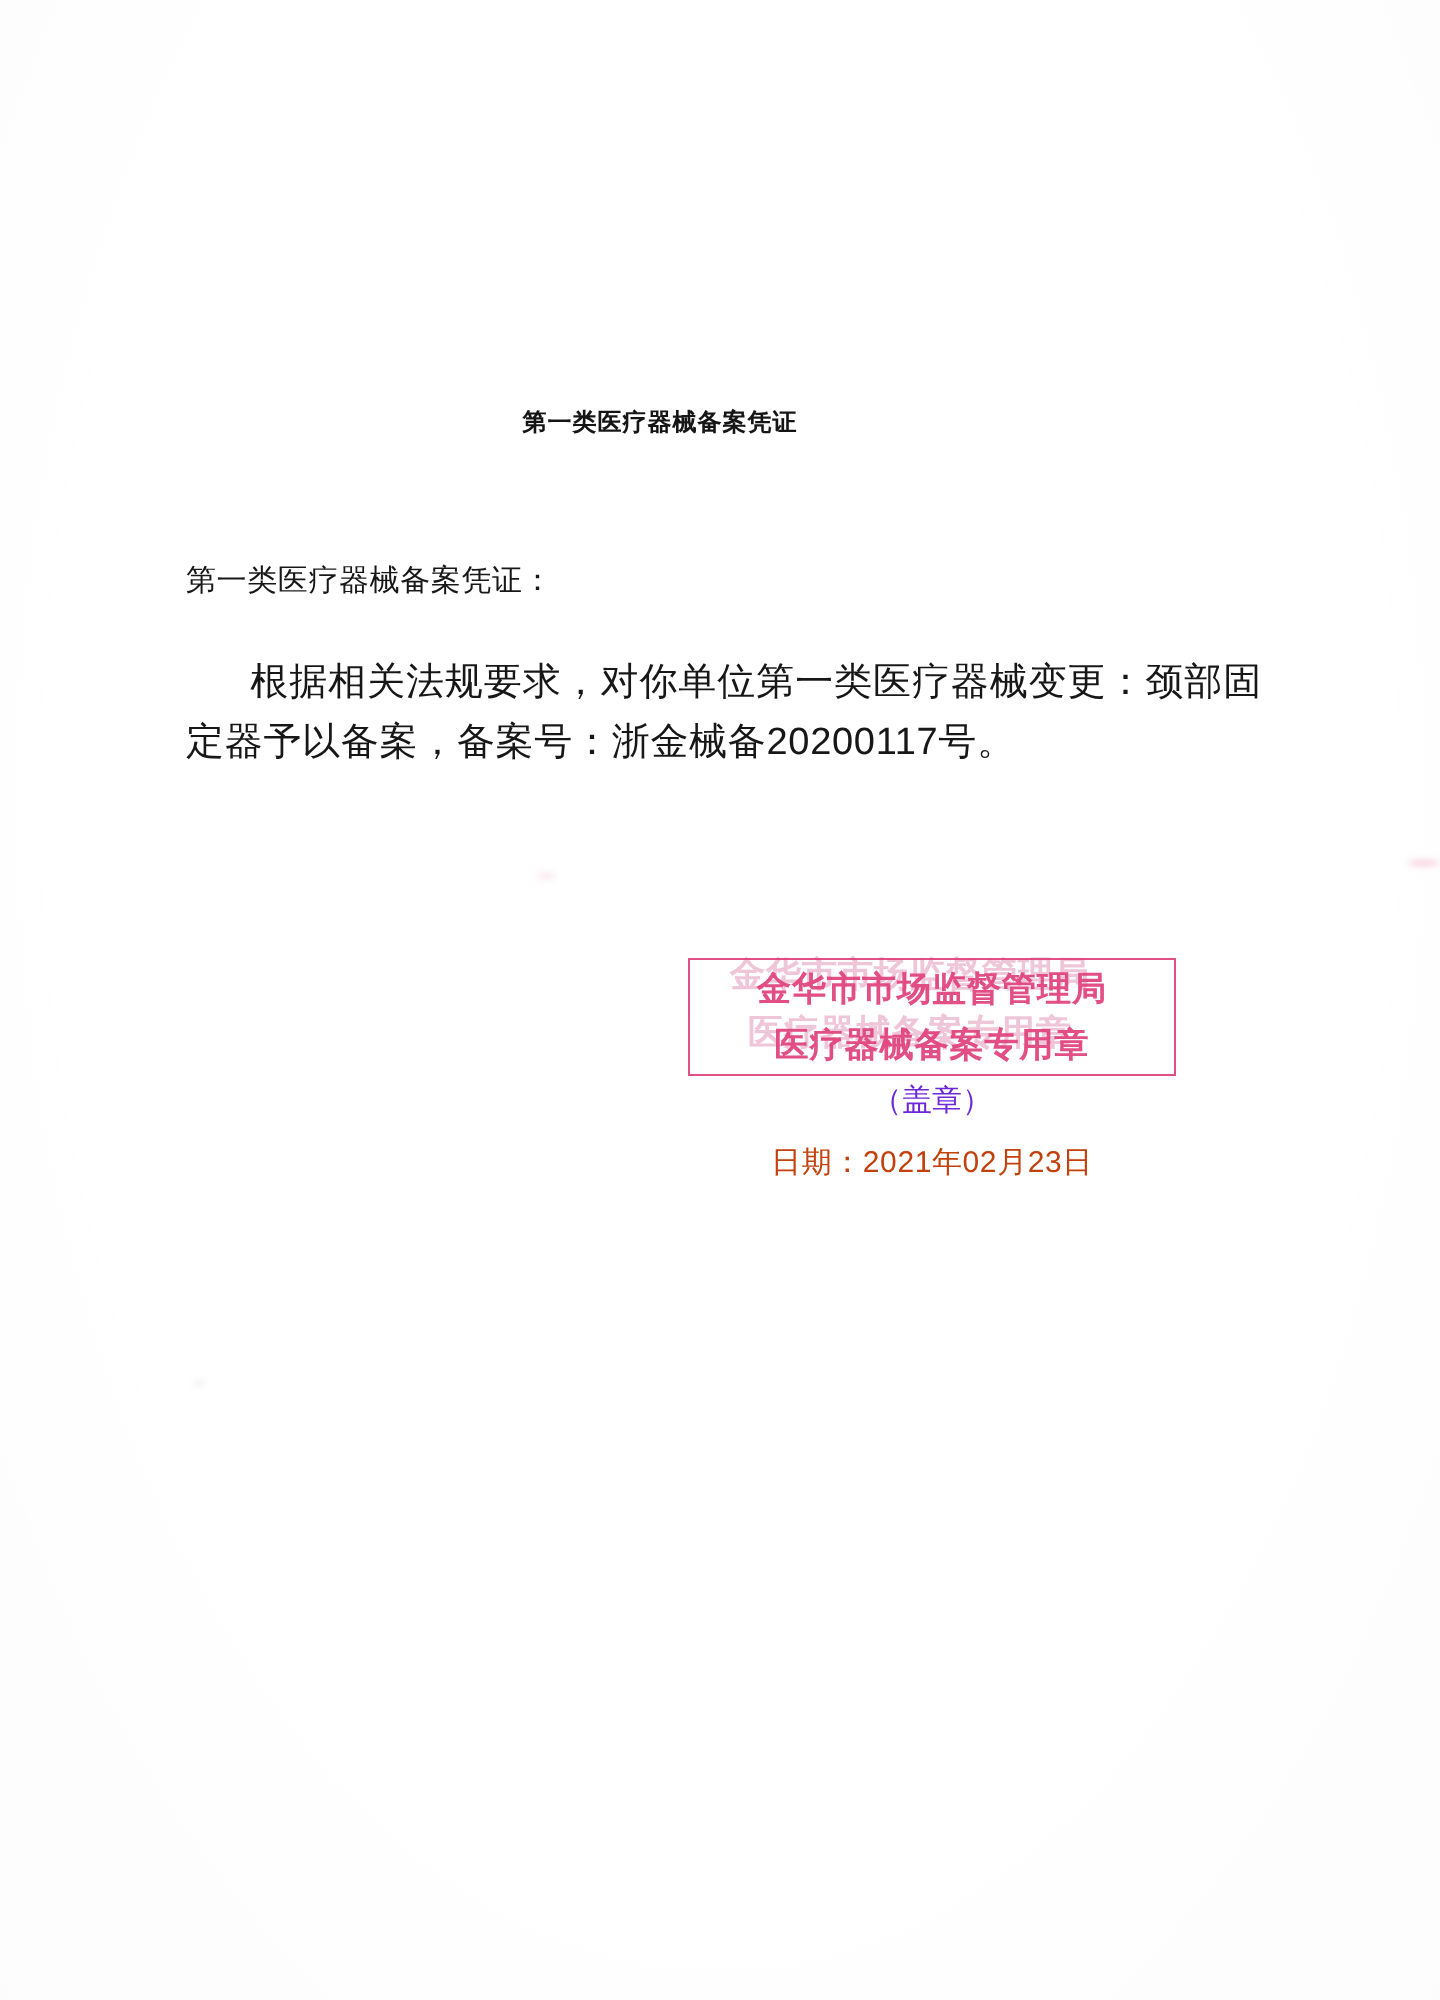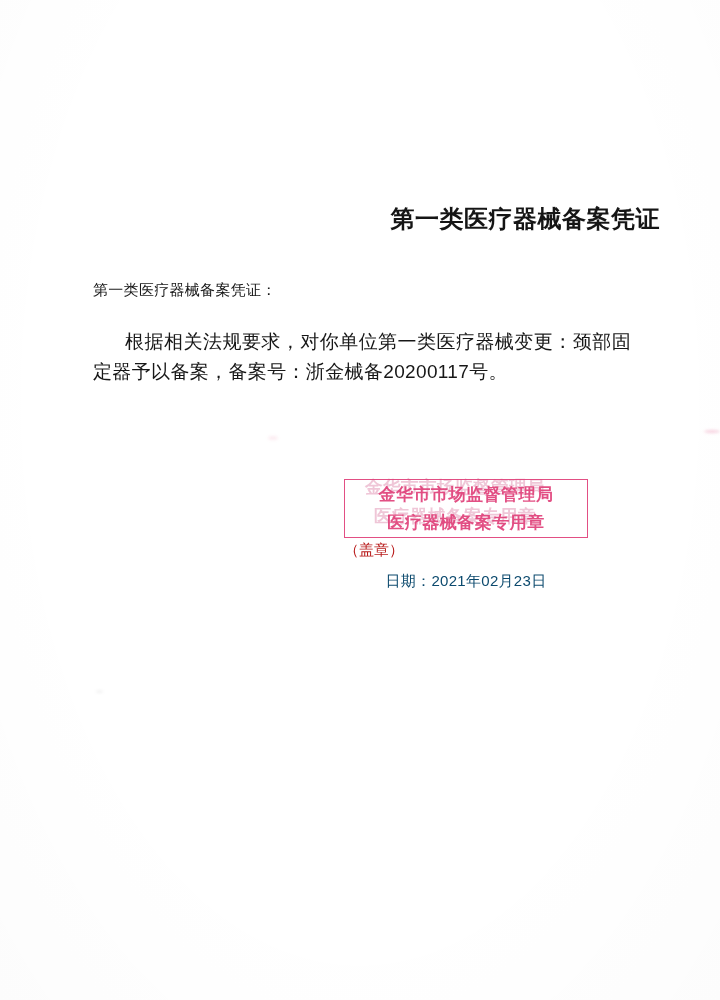--- a/index.html
+++ b/index.html
@@ -31,22 +31,22 @@
     background:
       radial-gradient(ellipse at 50% 40%, rgba(255,255,255,0) 60%, rgba(0,0,0,0.012) 100%);
     pointer-events: none;
   }
 
   .doc-title {
     position: absolute;
     top: 203px;
     left: 0;
     width: 660px;
-    text-align: right;
-    font-size: 24px;
+    text-align: center;
+    font-size: 12px;
     font-weight: bold;
     letter-spacing: 0.5px;
     font-family: "Liberation Sans", "DejaVu Sans", sans-serif;
     color: #151515;
   }
 
   .addressee {
     position: absolute;
     top: 281px;
     left: 93px;
@@ -113,34 +113,35 @@
   .seal-ghost .seal-line {
     font-size: 17.5px;
     line-height: 29px;
   }
 
   .seal-caption {
     position: absolute;
     top: 541px;
     left: 344px;
     width: 244px;
+    text-align: center;
     font-size: 15px;
-    color: #b91c1c;
+    color: #6d28d9;
     font-family: "Liberation Sans", "DejaVu Sans", sans-serif;
   }
 
   .date-line {
     position: absolute;
     top: 572px;
     left: 344px;
     width: 244px;
     text-align: center;
     font-size: 15px;
     letter-spacing: 0.3px;
-    color: #0c4a6e;
+    color: #c2410c;
     font-family: "Liberation Sans", "DejaVu Sans", sans-serif;
   }
 
   
   .smudge {
     position: absolute;
     background: rgba(224, 65, 122, 0.10);
     border-radius: 50%;
     filter: blur(1.5px);
     pointer-events: none;

